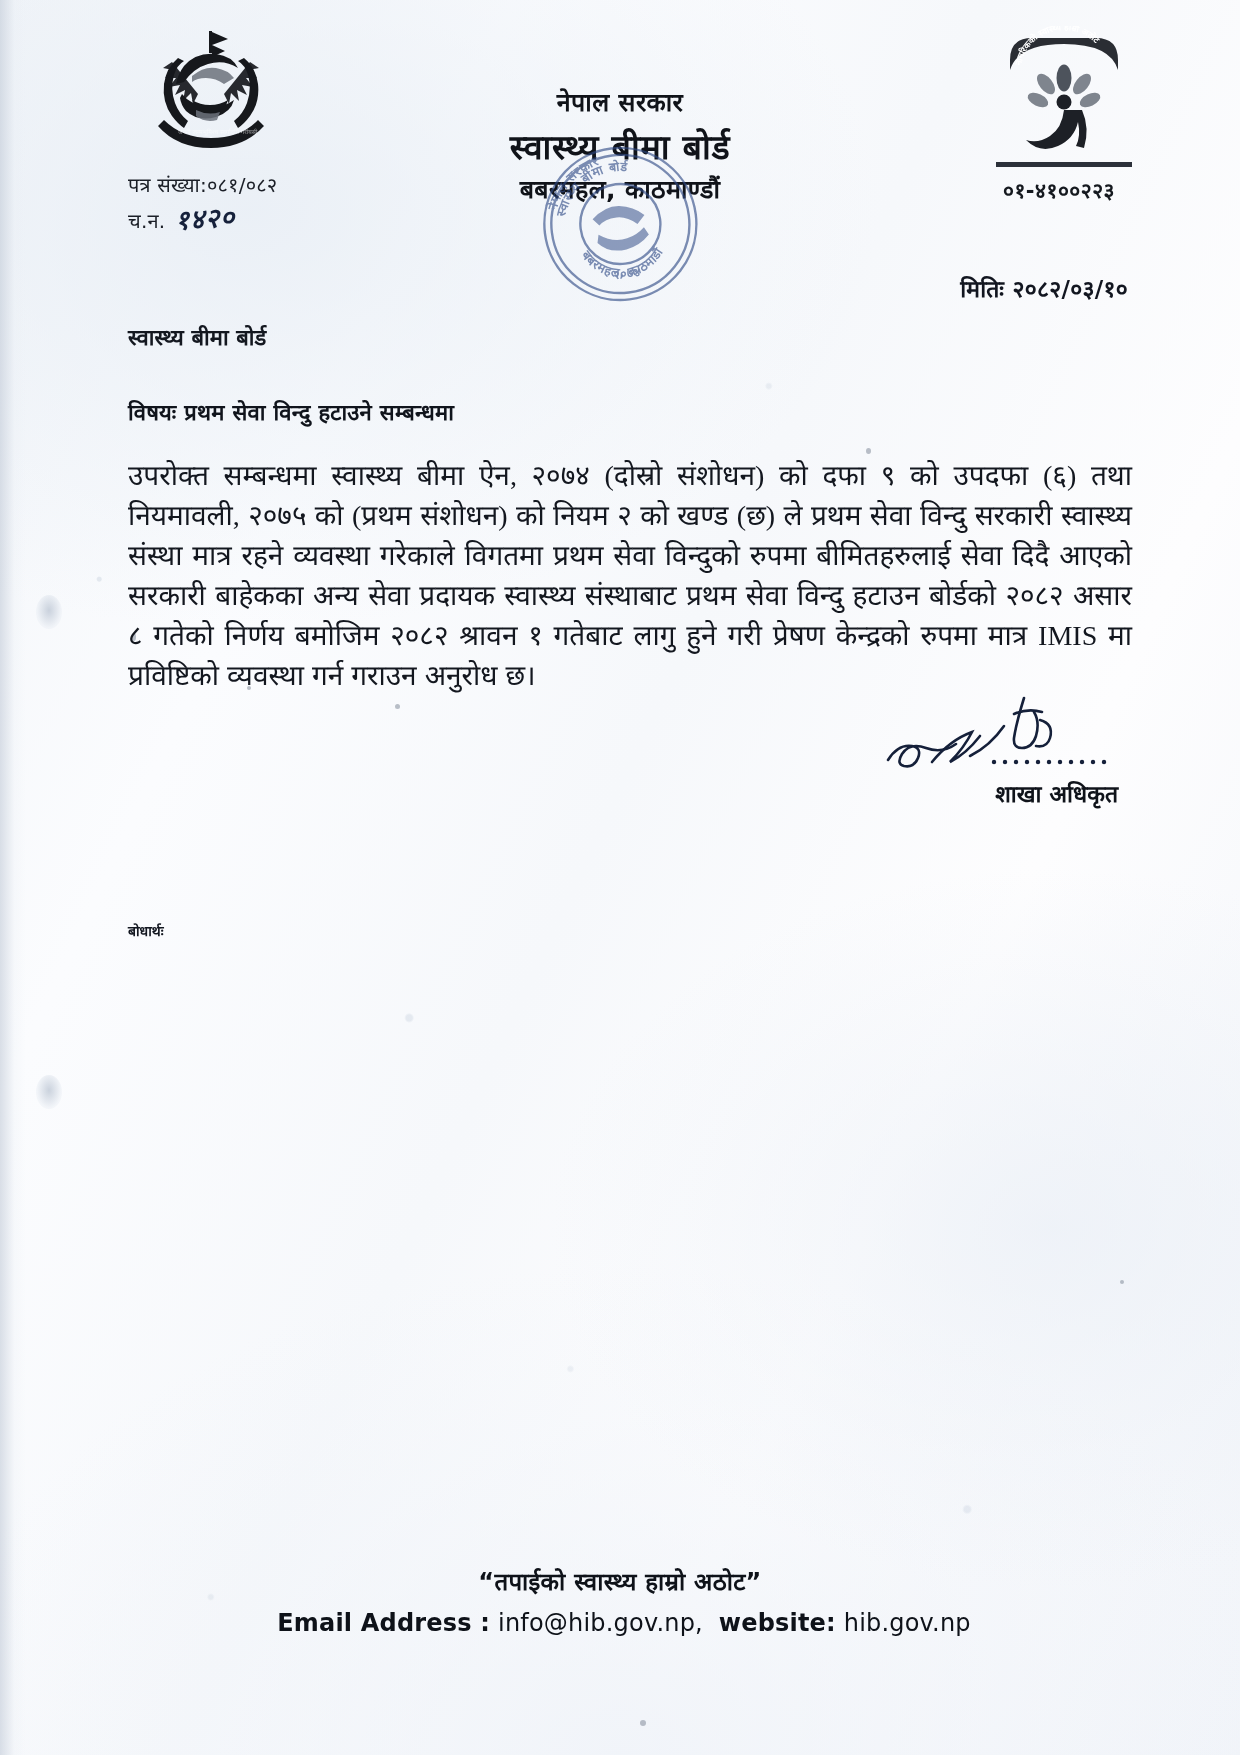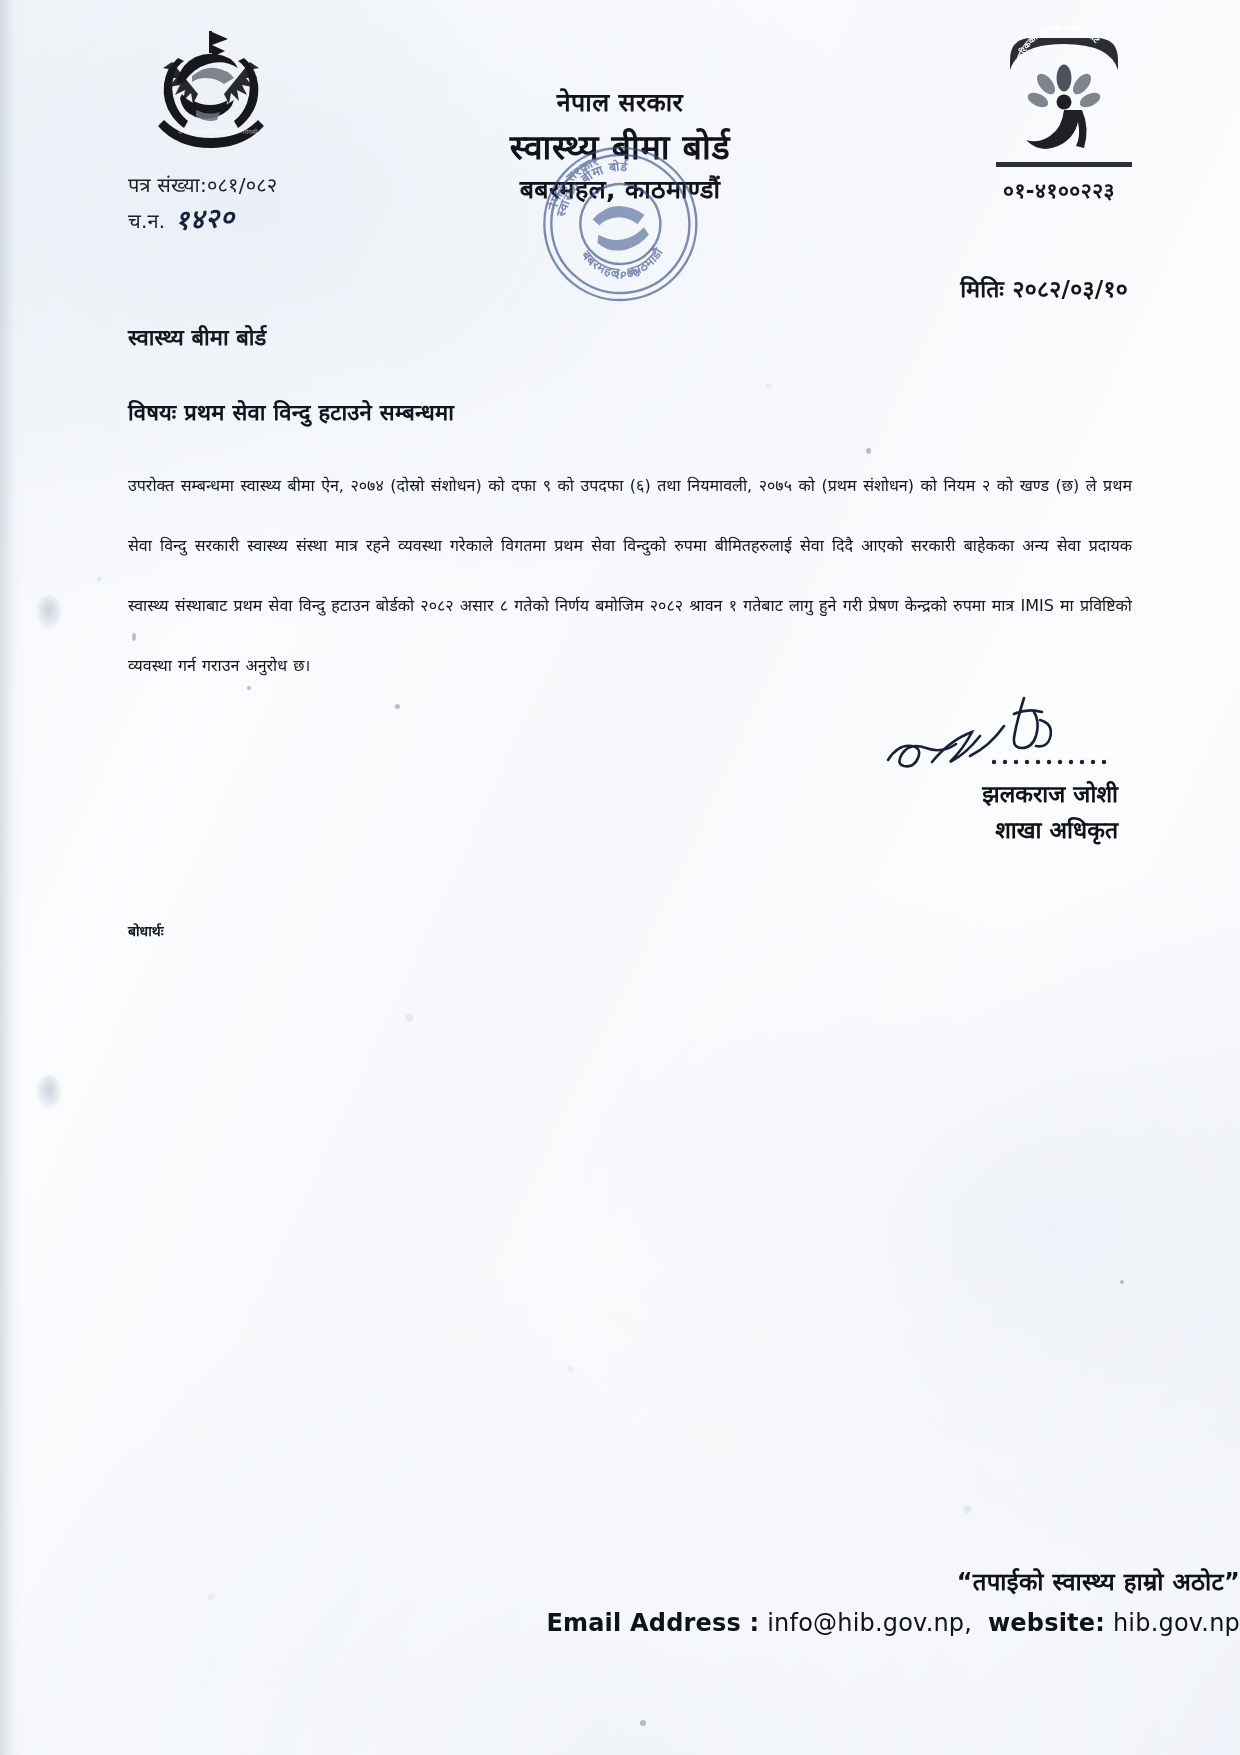--- a/index.html
+++ b/index.html
@@ -195,27 +195,28 @@
   .subject {
     margin-top: 40px;
     text-align: left;
     font-size: 22px;
     font-weight: 700;
     color: #10141c;
     letter-spacing: 0.2px;
   }
   .para {
     margin-top: 30px;
-    font-size: 16px;
-    line-height: 60px;
+    font-size: 28px;
+    line-height: 40px;
     color: #13171f;
     text-align: justify;
     text-justify: inter-word;
     font-weight: 500;
     word-spacing: 1px;
+    font-family: Liberation Serif, serif;
   }
 
   
   .sig-block {
     position: absolute;
     right: 108px;
     top: 690px;
     width: 340px;
     text-align: center;
   }
@@ -251,21 +252,21 @@
     line-height: 42px;
     font-weight: 600;
   }
 
   
   .footer {
     position: absolute;
     left: 0;
     right: 0;
     bottom: 118px;
-    text-align: right;
+    text-align: center;
     color: #0e1219;
   }
   .motto {
     font-size: 24px;
     font-weight: 700;
     letter-spacing: 0.3px;
   }
   .contact {
     margin-top: 12px;
     font-size: 24px;
@@ -424,21 +425,20 @@
           <circle cx="164" cy="72" r="2.2"></circle>
             <circle cx="175" cy="72" r="2.2"></circle>
           <circle cx="186" cy="72" r="2.2"></circle>
             <circle cx="197" cy="72" r="2.2"></circle>
           <circle cx="208" cy="72" r="2.2"></circle>
             <circle cx="219" cy="72" r="2.2"></circle>
           <circle cx="230" cy="72" r="2.2"></circle>
         </g>
       </svg>
     </div>
-    <div class="sig-name">झलकराज जोशी</div>
     <div class="sig-post">शाखा अधिकृत</div>
   </div>
 
   <div class="cc-block">
     <div>बोधार्थः</div>
   </div>
 
   <div class="footer">
     <div class="motto">“तपाईको स्वास्थ्य हाम्रो अठोट”</div>
     <div class="contact">

